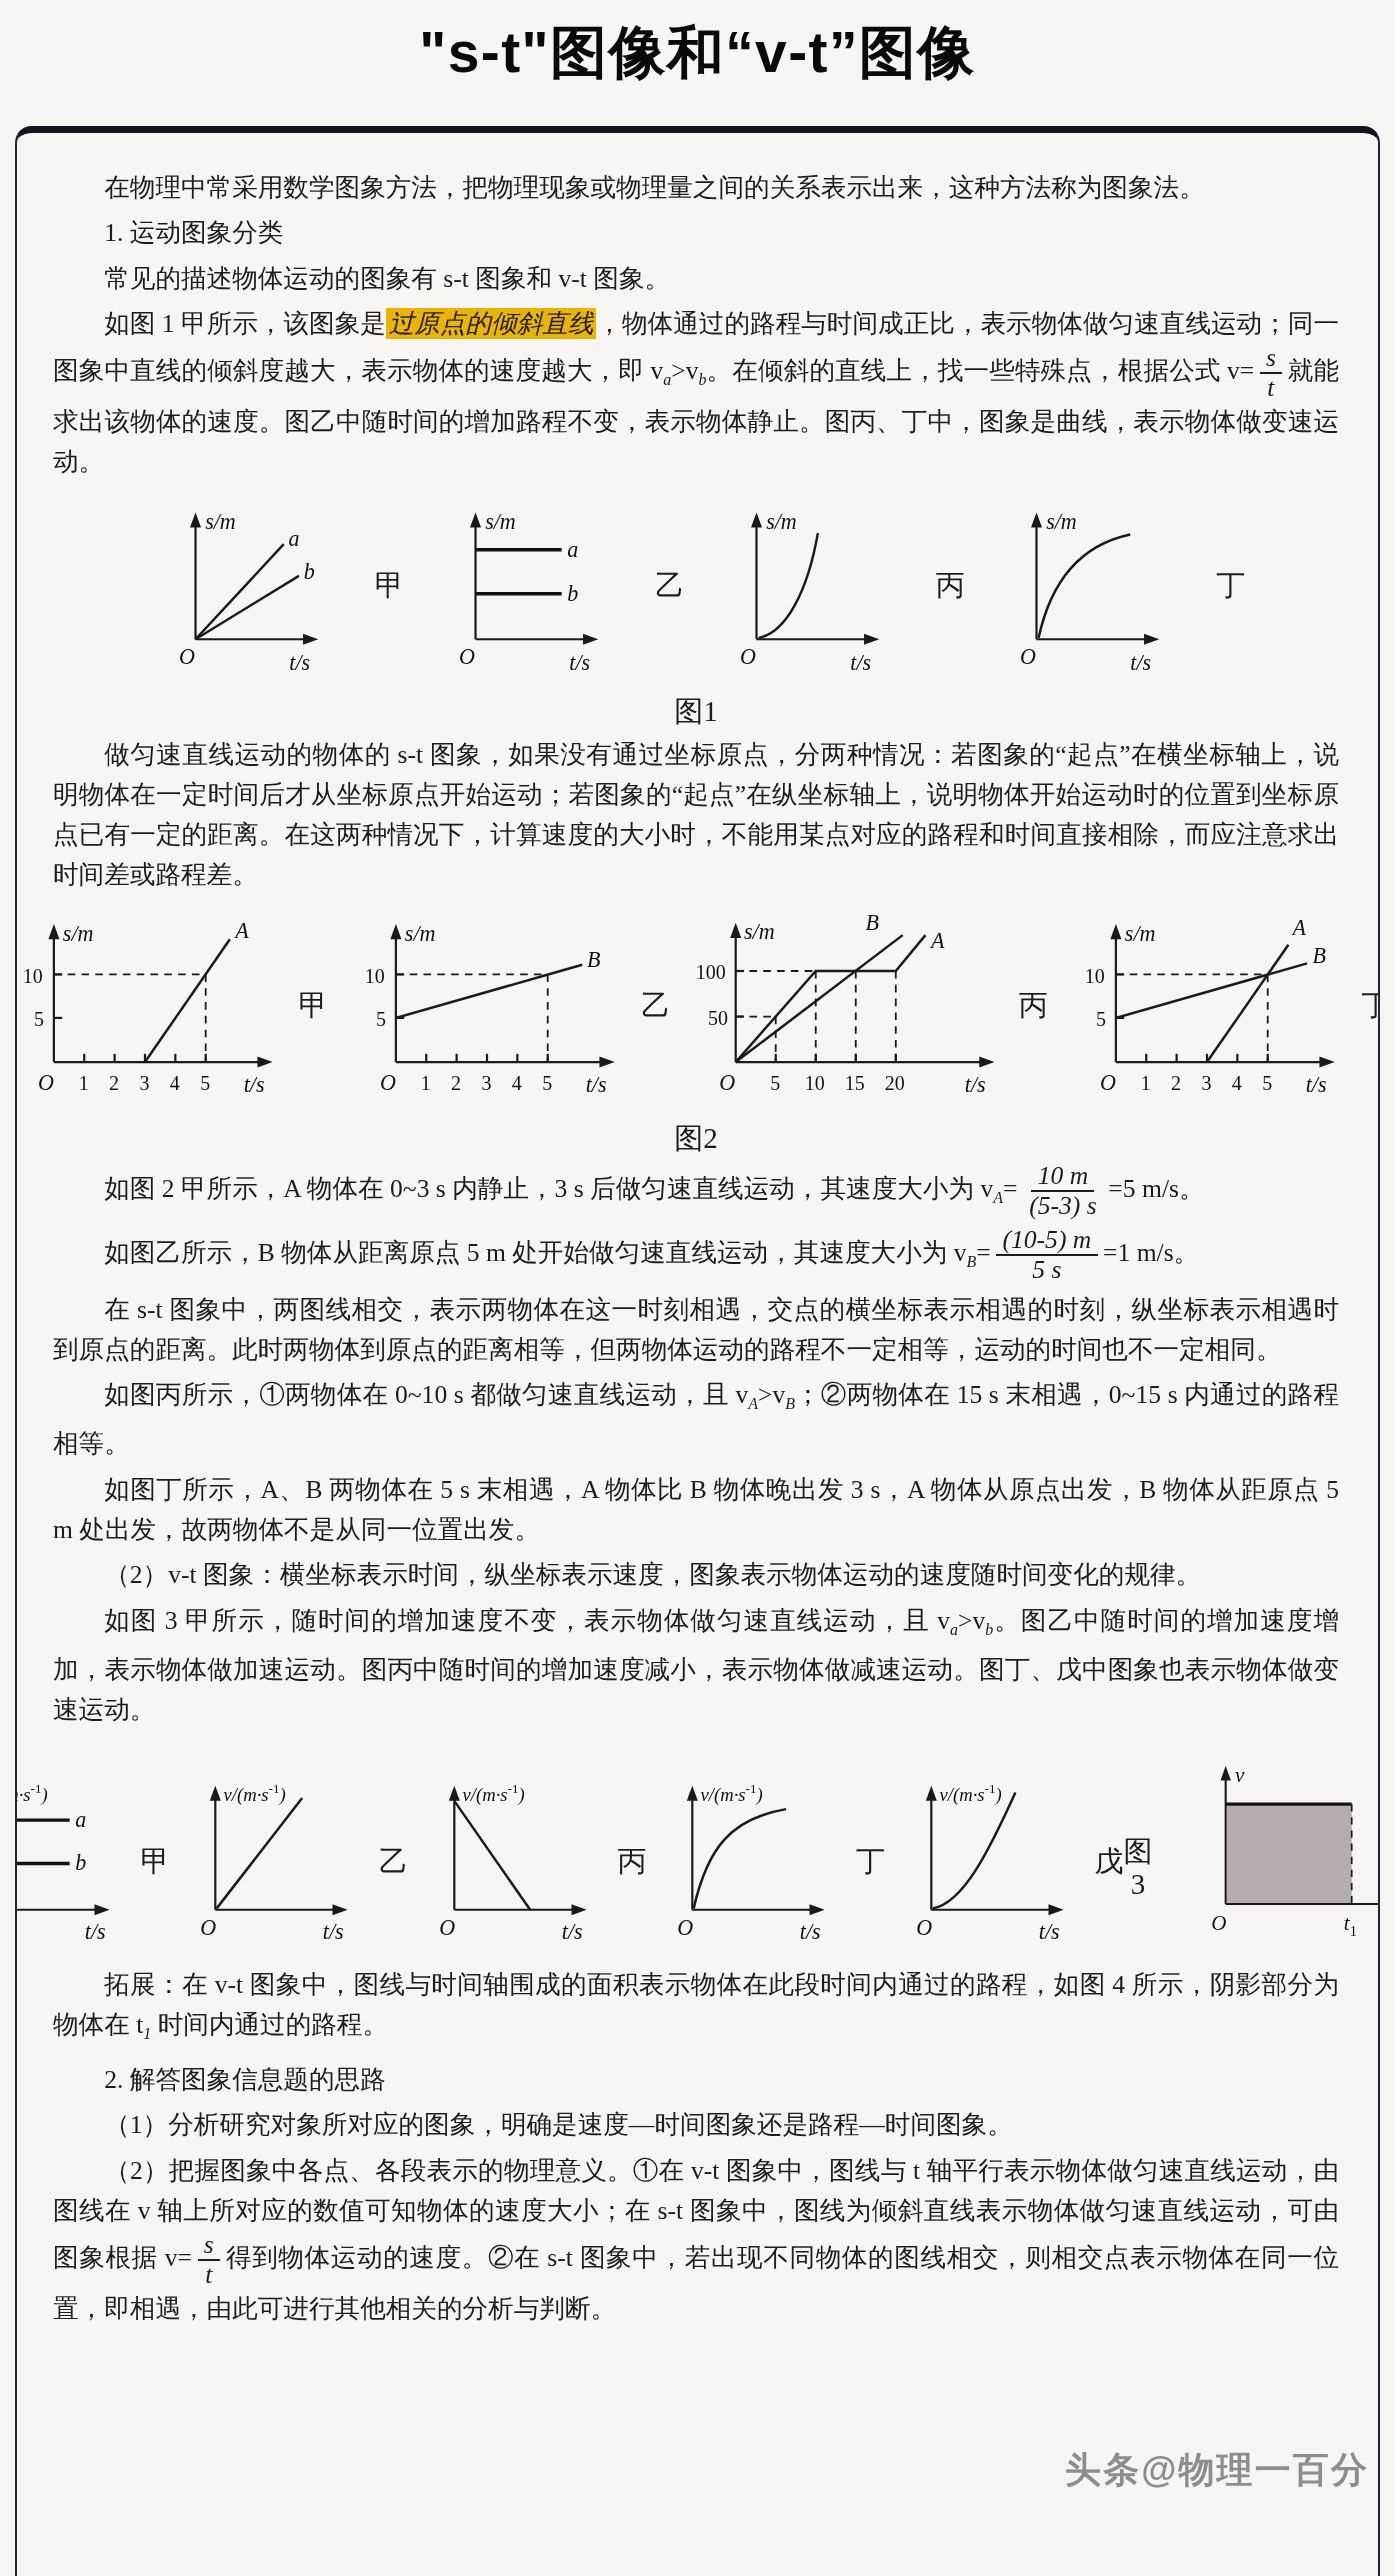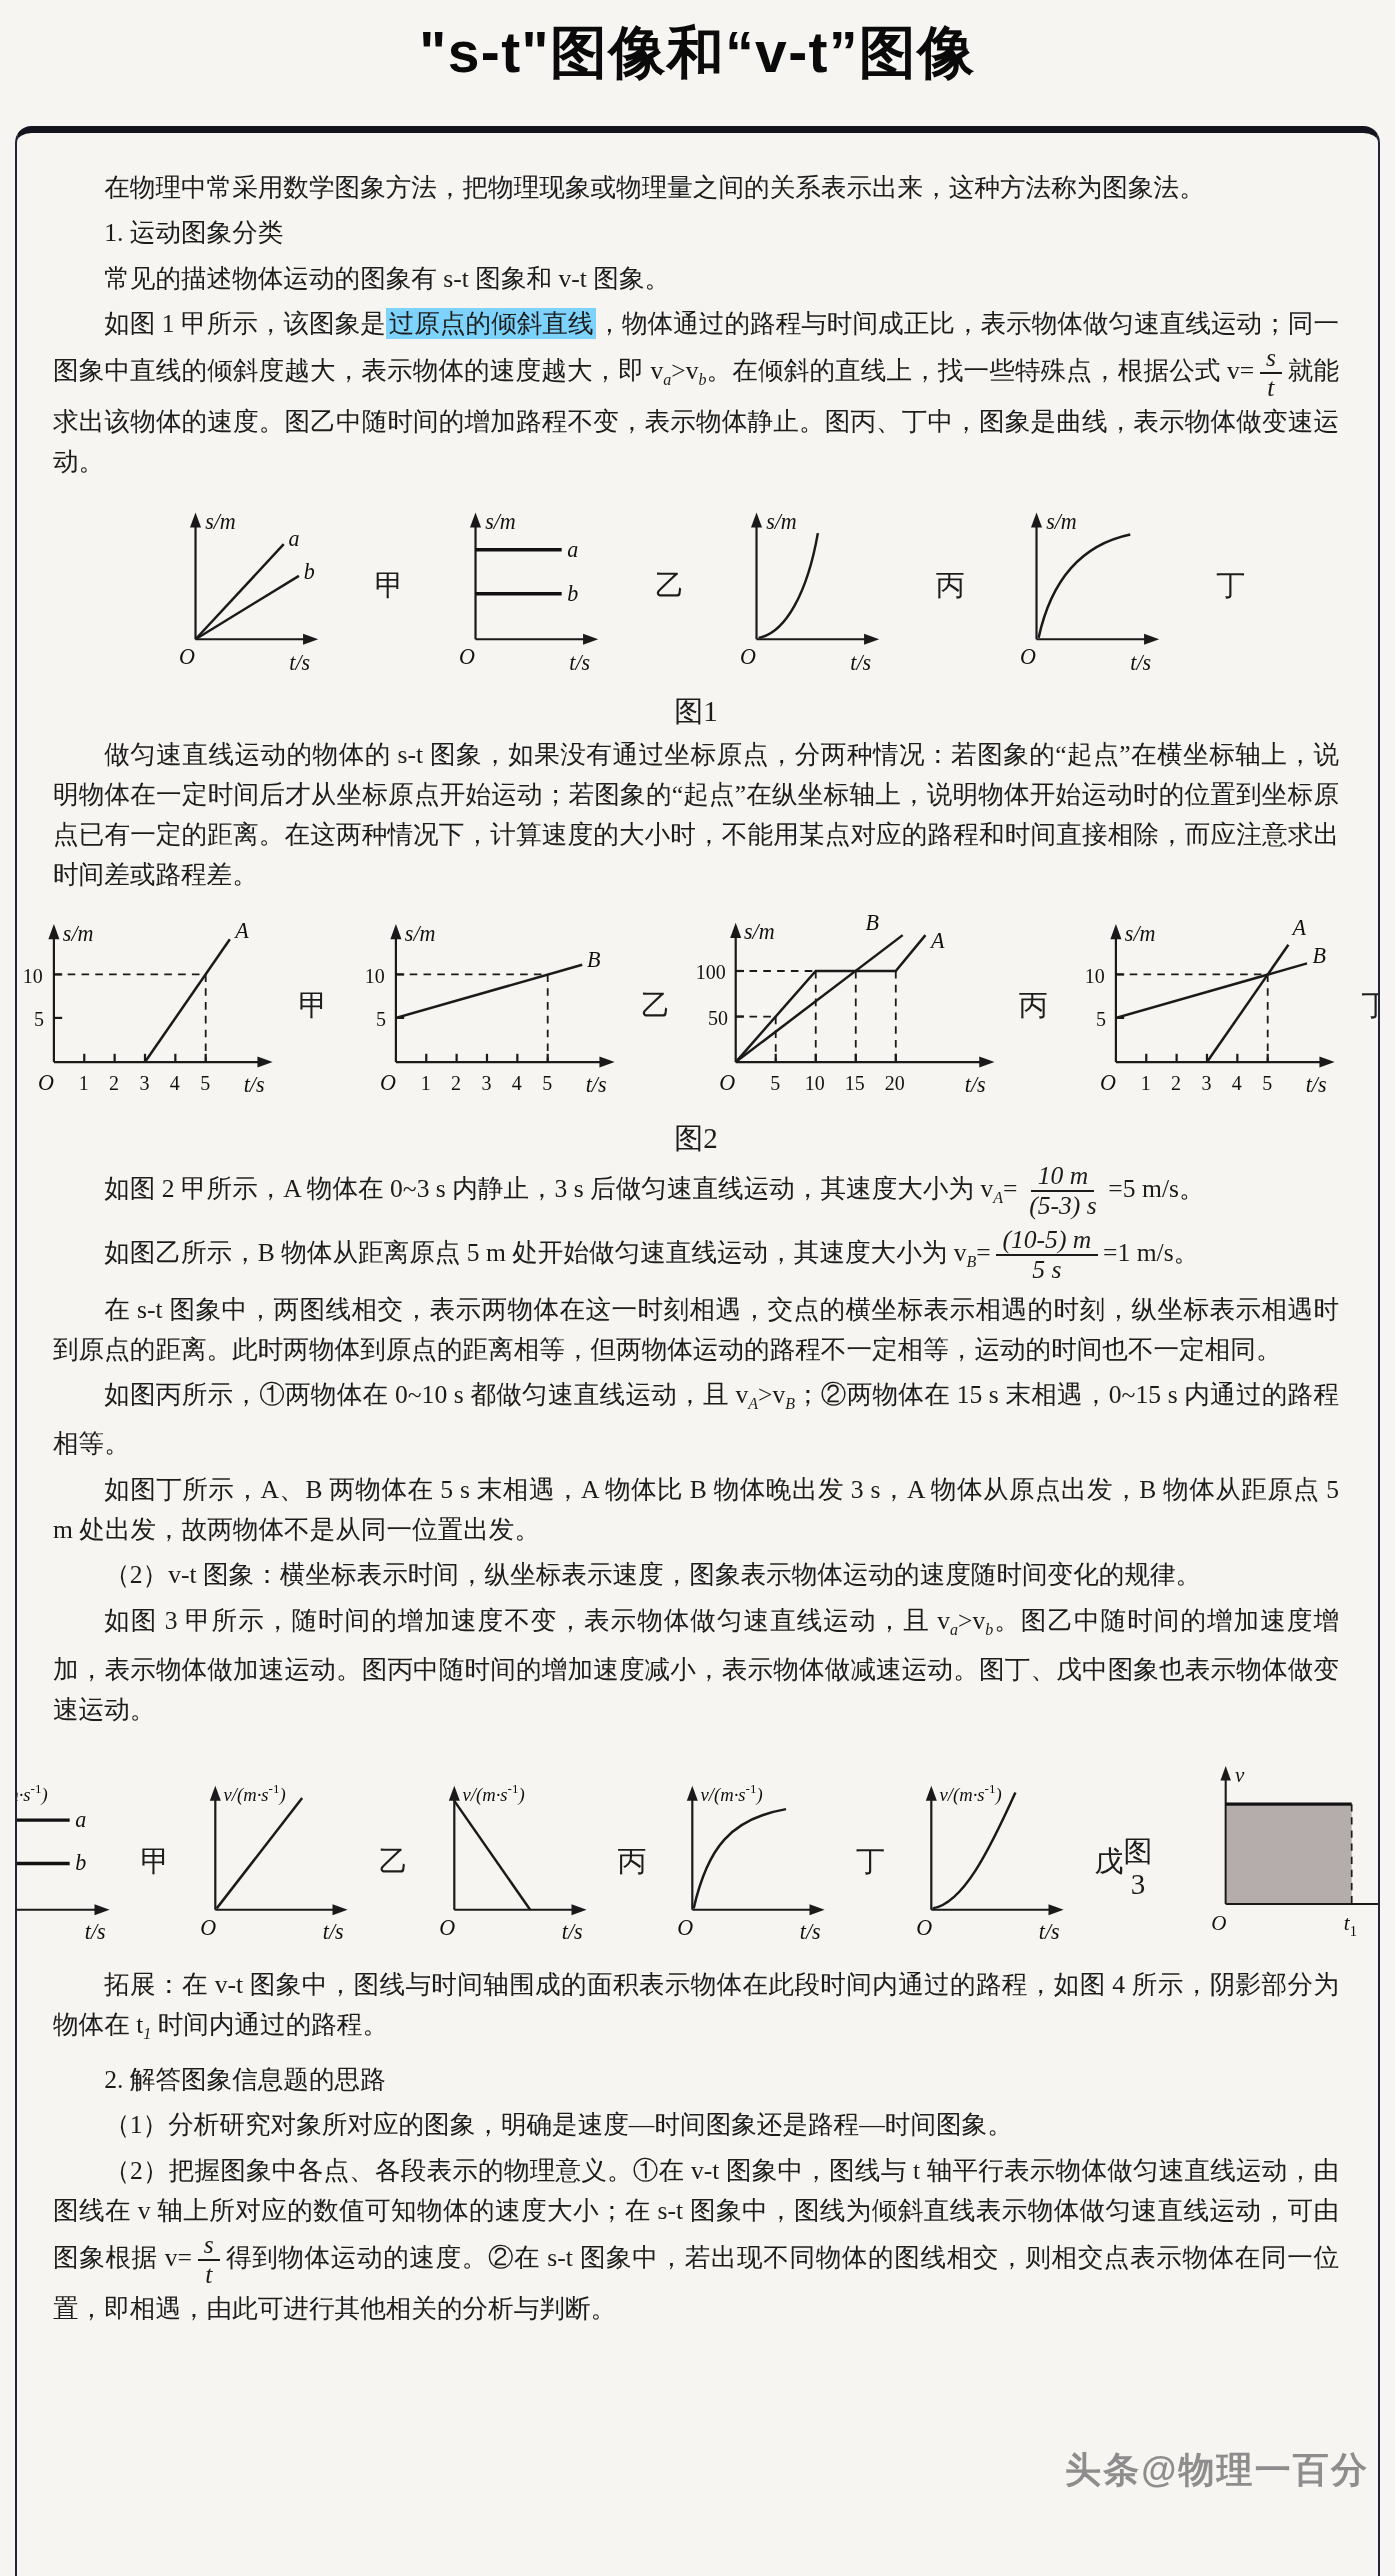--- a/index.html
+++ b/index.html
@@ -4,21 +4,21 @@
 <style>
   html,body{margin:0;padding:0;background:#e8e7e3;}
   .page{position:relative;width:1395px;height:2576px;background:#f6f5f1;overflow:hidden;
         font-family:"Liberation Serif","DejaVu Serif",serif;color:#1c1c1c;}
   .title{text-align:center;padding-top:15px;font-size:57px;font-weight:900;letter-spacing:1.4px;
          font-family:"Liberation Sans","DejaVu Sans",sans-serif;color:#0a0a0a;}
   .box{position:absolute;left:15px;right:15px;top:126px;height:2545px;box-sizing:border-box;
        border:2.1px solid #23233a;border-top:7.6px solid #14141f;border-radius:16.6px;
        padding:29px 39px 21px 36px;overflow:hidden;}
   .para{font-size:25.6px;line-height:40px;margin:5.5px 0;text-indent:2em;text-align:justify;}
-  .hl{background:#7dd3fc;padding:0.7px 2.8px;}
+  .hl{background:#eab308;padding:0.7px 2.8px;font-style:italic;}
   sub{font-size:16px;font-style:italic;}
   .frac{display:inline-flex;flex-direction:column;align-items:center;vertical-align:middle;
         margin:0 5.5px;font-style:italic;line-height:1.1;text-indent:0;}
   .frac .fn{border-bottom:2.1px solid #1c1c1c;padding:0 6.2px;}
   .frac .fd{padding:0 6.2px;}
   .figblock{margin:7px 0;text-align:center;}
   .figrow{display:flex;justify-content:center;align-items:flex-end;gap:23.5px;}
   .figrow3{display:flex;justify-content:center;align-items:flex-end;gap:11px;}
   .gcol{display:flex;flex-direction:row;align-items:center;}
   .gcap{font-size:29px;margin-top:0;line-height:33px;}

